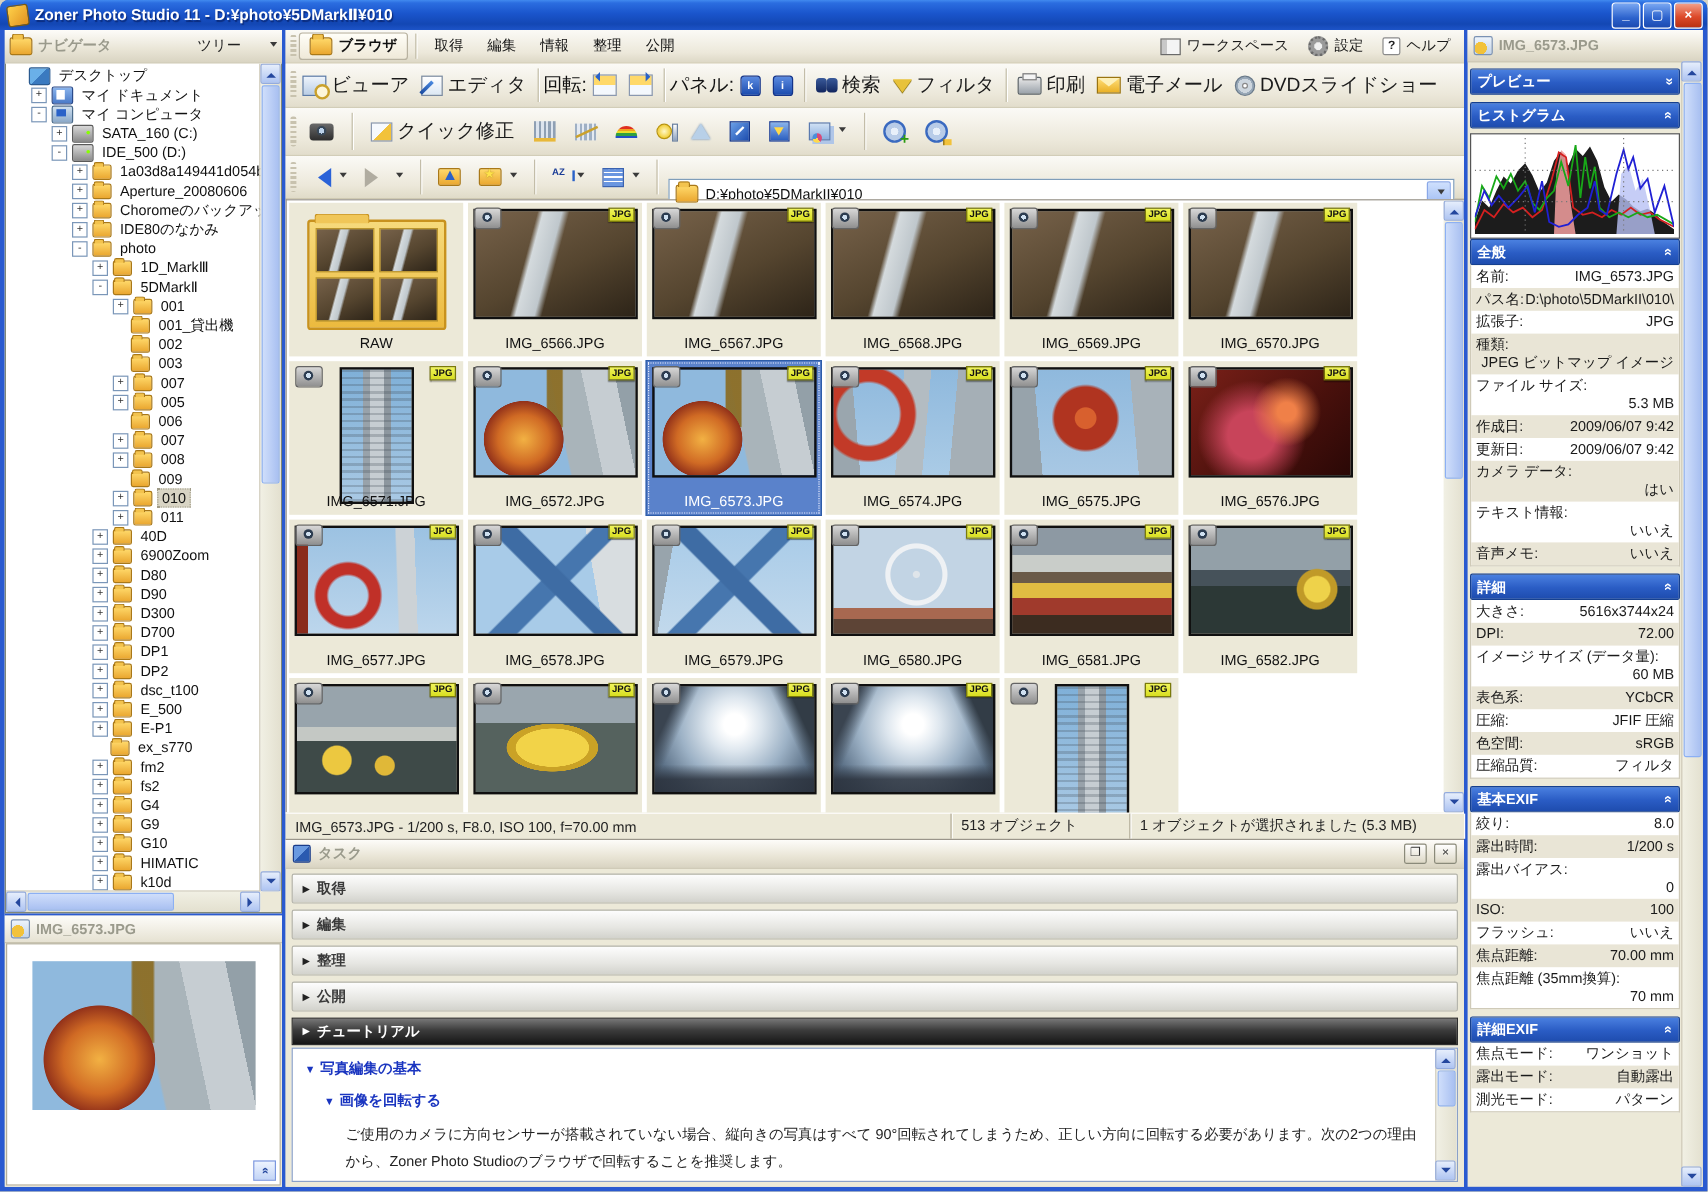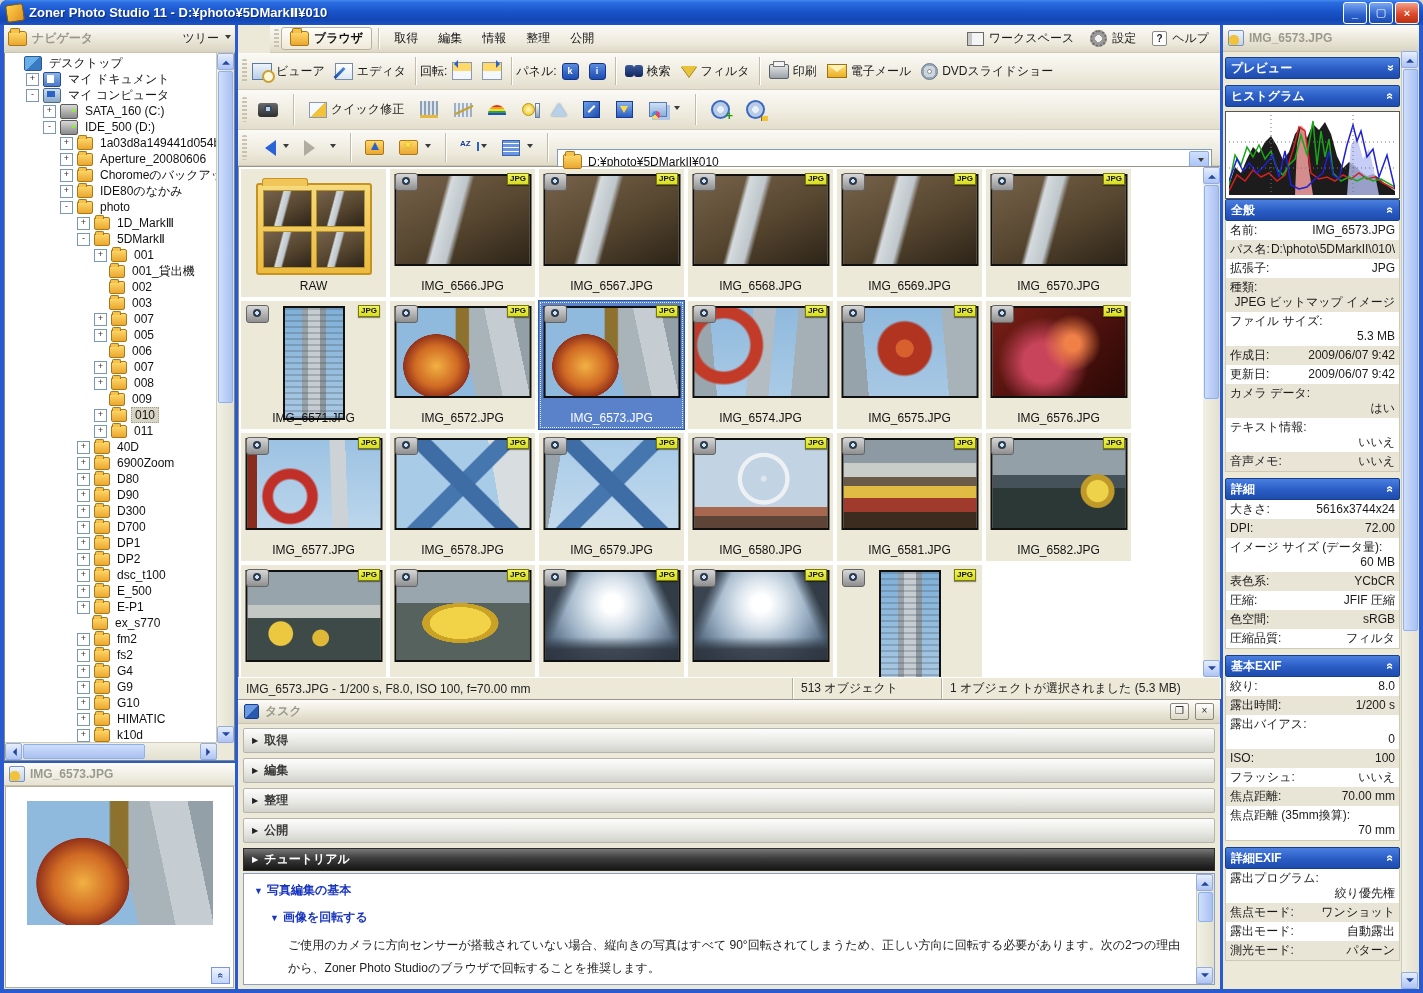--- a/index.html
+++ b/index.html
@@ -21,21 +21,21 @@
   .main{flex:1;display:flex;flex-direction:column;background:#ece9d8;min-width:0;}
   .inspector{width:196px;flex:none;background:#ece9d8;display:flex;flex-direction:column;position:relative;}
   
   .phead{height:26px;display:flex;align-items:center;padding:0 4px;gap:5px;
     background:linear-gradient(180deg,#fdfcf9,#e9e5d6 60%,#d9d4c2);border-bottom:1px solid #c9c4b0;}
   .phead .ptitle{font-weight:bold;color:#9a9a8c;}
   .grip{width:5px;height:70%;background:repeating-linear-gradient(180deg,#c8c2ae 0 2px,transparent 2px 4px);border-radius:2px;flex:none;}
   .sep{width:1px;align-self:stretch;margin:3px 4px;background:#c3bda8;box-shadow:1px 0 0 #fff;flex:none;}
   .tbar{display:flex;align-items:center;padding:1px 4px;background:linear-gradient(180deg,#fbfaf6,#ece8da 70%,#e2ddcc);border-bottom:1px solid #d2cdb8;}
   .tbtn{display:flex;align-items:center;gap:4px;padding:2px 5px;border-radius:3px;white-space:nowrap;color:#1a1a1a;}
-  .ilabel{font-size:12px;}
+  .ilabel{font-size:16px;}
   
   .ic{position:relative;flex:none;display:inline-block;}
   .ic-folder{width:17px;height:13px;background:linear-gradient(#ffd96a,#eaa730);border:1px solid #a97818;border-radius:2px 3px 2px 2px;}
   .ic-folder::before{content:"";position:absolute;top:-4px;left:1px;width:8px;height:4px;background:#f3c34e;border:1px solid #a97818;border-bottom:none;border-radius:2px 2px 0 0;}
   .ic-viewer{width:18px;height:15px;background:linear-gradient(#eef4fb,#b9cde6);border:1px solid #5a7aa8;}
   .ic-viewer::after{content:"";position:absolute;right:-4px;bottom:-4px;width:9px;height:9px;border:2px solid #caa12c;border-radius:50%;background:#fdf6da;}
   .ic-editor{width:16px;height:15px;background:linear-gradient(#ffffff,#dce8f4);border:1px solid #7a8aa0;}
   .ic-editor::after{content:"";position:absolute;left:2px;top:2px;width:3px;height:14px;background:linear-gradient(#4a8ae0,#1a4aa0);transform:rotate(45deg);}
   .ic-rot{width:18px;height:16px;background:linear-gradient(#ffd96a 50%,#f4f8fd 50%);border:1px solid #8a98b0;}
   .ic-rot::after{content:"";position:absolute;top:-3px;width:0;height:0;border:4px solid transparent;}
@@ -82,21 +82,21 @@
   .ic-grid{width:16px;height:14px;background:repeating-linear-gradient(0deg,#6a96e0 0 3px,#fff 3px 4px),repeating-linear-gradient(90deg,#6a96e0 0 4px,#fff 4px 5px);border:1px solid #3a62b0;}
   .ic-gear{width:13px;height:13px;border-radius:50%;border:2px dotted #6a6a6a;background:radial-gradient(circle,#f0f0f0 0 35%,#9a9a9a 36%);}
   .ic-help{width:13px;height:13px;border:1px solid #8a8a8a;background:#fff;border-radius:2px;font-size:10px;font-weight:bold;color:#222;display:flex;align-items:center;justify-content:center;}
   .ic-ws{width:15px;height:12px;border:1px solid #6a6a6a;background:linear-gradient(90deg,#c8c8c8 0 30%,#f4f4f4 30%);}
   .ic-tasks{width:13px;height:13px;background:linear-gradient(135deg,#6a9ae0 50%,#2a5ab0 50%);border:1px solid #1a3c8a;border-radius:2px;}
   .ic-page{width:14px;height:14px;background:radial-gradient(circle at 35% 65%,#f2c23a 0 40%,transparent 41%),linear-gradient(#eef4fb,#c2d4ea);border:1px solid #7a92b4;border-radius:2px;}
   .dd{width:0;height:0;border:3px solid transparent;border-top:4px solid #3a3a3a;margin-left:3px;flex:none;}
   .chv{display:inline-block;font-weight:bold;color:#fff;font-size:12px;}
   .chv.up{transform:rotate(90deg);} .chv.down{transform:rotate(-90deg);}
   
-  .menubar{height:27px;display:flex;align-items:center;gap:2px;padding:0 6px 0 4px;background:linear-gradient(180deg,#fbfaf6,#ece8da 70%,#ddd8c6);border-bottom:1px solid #cfc9b2;margin-left:32px;}
+  .menubar{height:27px;display:flex;align-items:center;gap:2px;padding:0 6px 0 4px;background:linear-gradient(180deg,#fbfaf6,#ece8da 70%,#ddd8c6);border-bottom:1px solid #cfc9b2;}
   .browser-btn{display:flex;align-items:center;gap:5px;padding:2px 8px;border:1px solid #b8b2a0;border-radius:3px;background:linear-gradient(#fffef8,#efe9d8);font-weight:bold;}
   .menuitem{padding:3px 9px;}
   .mright{margin-left:auto;display:flex;align-items:center;gap:6px;}
   .mright .tbtn{gap:5px;}
   
   .abar{height:35px;display:flex;align-items:center;padding:0 8px 0 4px;gap:5px;background:linear-gradient(180deg,#fbfaf6,#ece8da 70%,#e0dbc8);border-bottom:1px solid #cfc9b2;}
   .addr{flex:1;height:24px;background:#fff;border:1px solid #7f9db9;display:flex;align-items:center;padding:0 2px 0 5px;gap:6px;margin-top:28px;}
   .addr .path{flex:1;white-space:nowrap;overflow:hidden;}
   .addr-dd{width:18px;height:20px;background:linear-gradient(#cfe0fd,#9cb9f3);border:1px solid #8aa8e8;border-radius:2px;display:flex;align-items:center;justify-content:center;}
   
@@ -160,21 +160,21 @@
   .tut-dark{height:21px;margin:0 5px 0 5px;border:1px solid #2e2e2e;background:linear-gradient(180deg,#777,#3c3c3c 45%,#161616);display:flex;align-items:center;gap:6px;padding:0 8px;font-weight:bold;color:#fff;}
   .tut-body{flex:1;margin:2px 5px 4px 5px;border:1px solid #8aa0c8;background:#fff;position:relative;overflow:hidden;display:flex;}
   .tut-content{flex:1;padding:4px 10px 0 10px;overflow:hidden;}
   .tlink{color:#1a35c0;font-weight:bold;font-size:12px;margin:4px 0 2px 0;display:flex;gap:4px;align-items:center;}
   .tlink .tri{font-size:9px;}
   .tlink.lv2{margin-left:16px;margin-top:10px;}
   .tut-p{margin:8px 0 0 34px;line-height:1.95;color:#222;max-width:905px;}
   .tut-vs{width:17px;flex:none;border-left:1px solid #cfcab8;}
   
   .navhead{height:27px;}
-  .navhead .mode{margin-left:auto;display:flex;align-items:center;gap:3px;color:#222;}
+  .navhead .mode{margin-left:auto;display:flex;align-items:center;gap:21px;color:#222;}
   .treewrap{flex:1;position:relative;background:#fff;border:1px solid #808878;border-top:none;min-height:0;overflow:hidden;}
   .tree{position:absolute;top:1px;left:0;right:17px;bottom:17px;overflow:hidden;padding-top:1px;}
   .trow{height:16px;display:flex;align-items:center;gap:4px;white-space:nowrap;}
   .exp{width:11px;height:11px;flex:none;border:1px solid #7a96b8;background:#fff;font-size:9px;line-height:9px;text-align:center;color:#333;}
   .exp-sp{width:11px;flex:none;}
   .tico{flex:none;position:relative;width:16px;height:13px;}
   .ti-folder{background:linear-gradient(#ffd96a,#eaa730);border:1px solid #a97818;border-radius:2px;box-sizing:border-box;}
   .ti-folder::before{content:"";position:absolute;top:-3px;left:0;width:7px;height:3px;background:#f3c34e;border:1px solid #a97818;border-bottom:none;border-radius:2px 2px 0 0;}
   .ti-desktop{background:linear-gradient(135deg,#6ab0e8 50%,#3a7ac0 50%);border:1px solid #2a5a90;border-radius:2px;}
   .ti-documents{background:linear-gradient(#8ab4ec,#4a7ac8);border:1px solid #2a4a8a;border-radius:2px;}
@@ -987,24 +987,20 @@
                   <span class="k">焦点距離 (35mm換算):</span>
                   <span class="v">70 mm</span>
                 </div>
               </div>
               <div class="secbar">
                 <span>詳細EXIF</span>
                 <span class="chv up">«</span>
               </div>
               <div class="secrows">
                 <div class="irow">
-                  <span class="k">露出プログラム:</span>
-                  <span class="v">絞り優先権</span>
-                </div>
-                <div class="irow">
                   <span class="k">焦点モード:</span>
                   <span class="v">ワンショット</span>
                 </div>
                 <div class="irow">
                   <span class="k">露出モード:</span>
                   <span class="v">自動露出</span>
                 </div>
                 <div class="irow">
                   <span class="k">測光モード:</span>
                   <span class="v">パターン</span>

